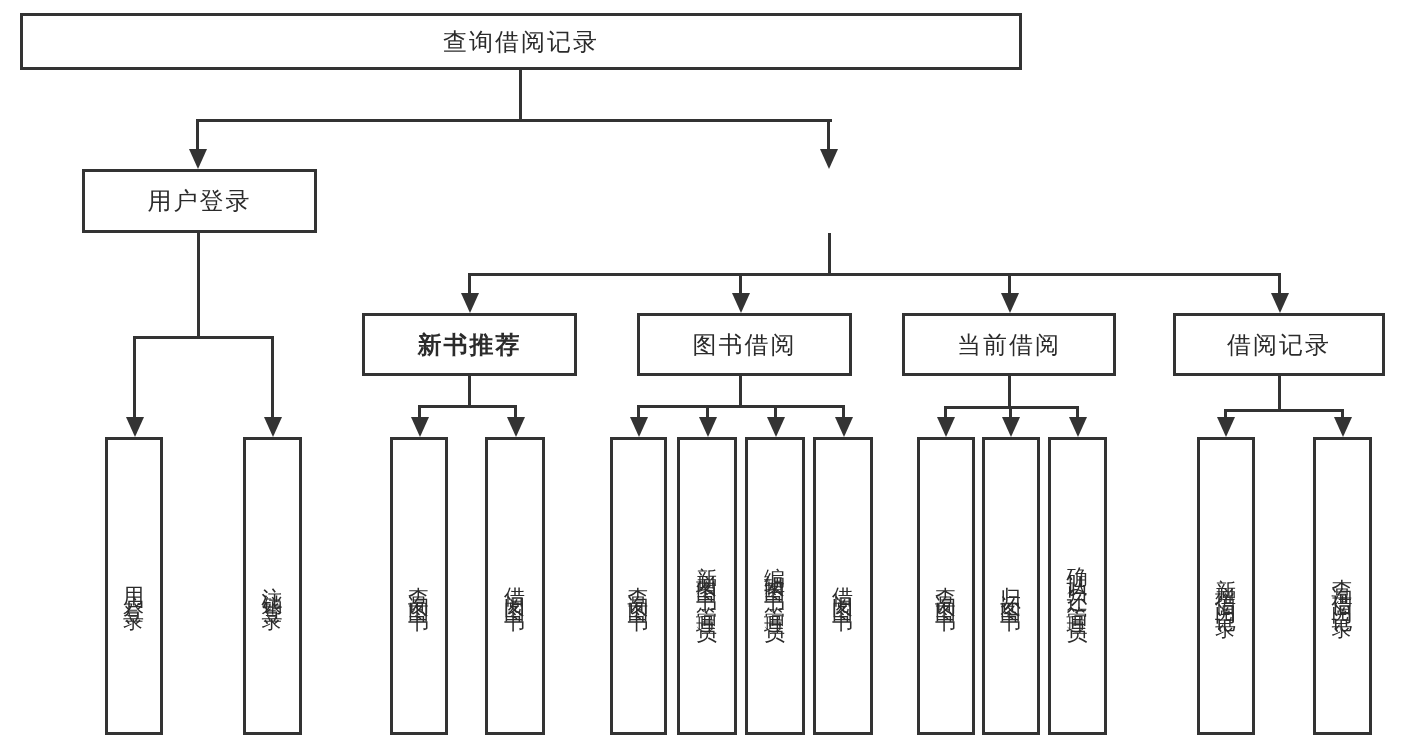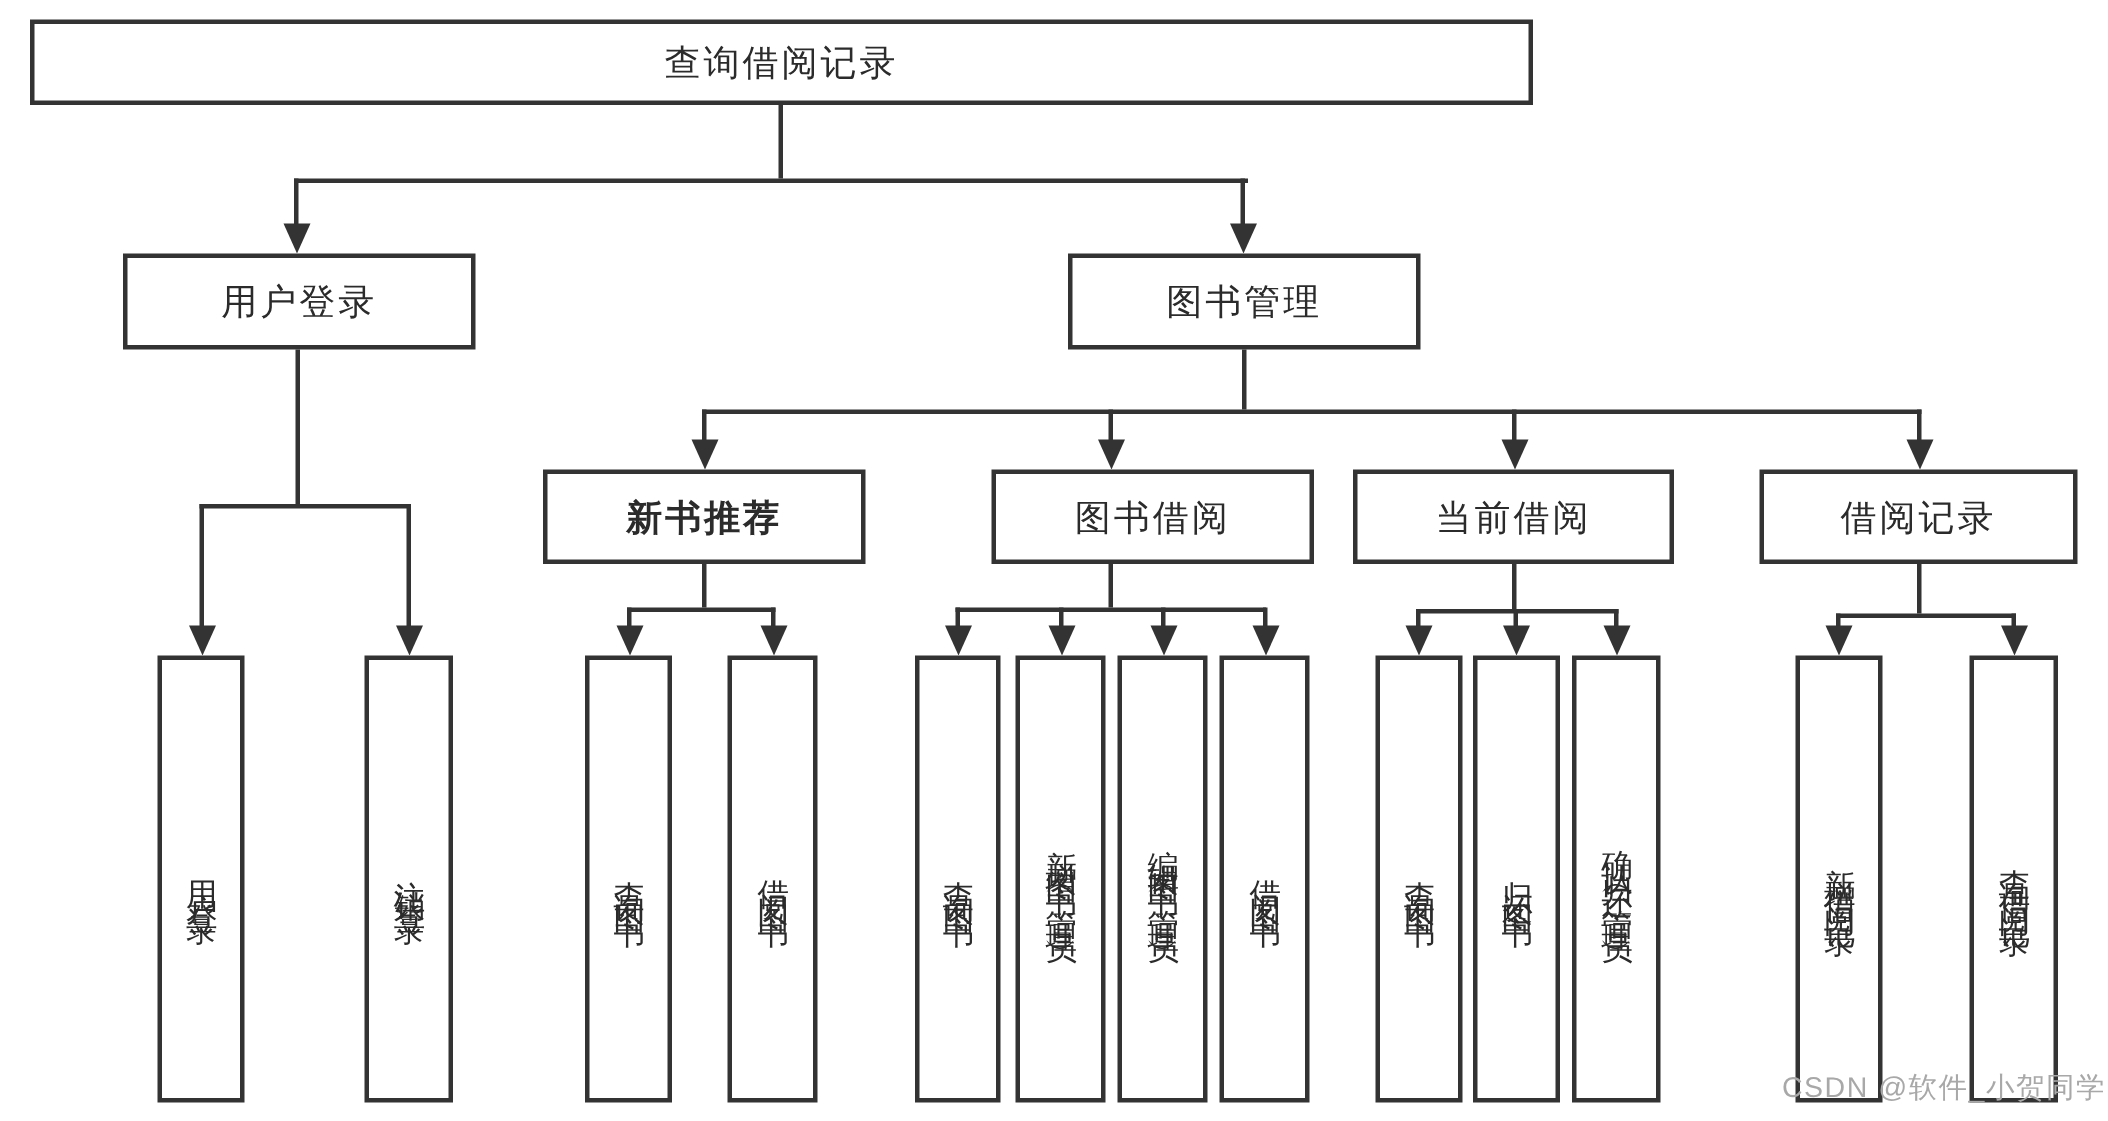--- a/index.html
+++ b/index.html
@@ -47,23 +47,20 @@
   <div class="vline" style="left:519px;top:70px;height:49px;"></div>
   <div class="hline" style="left:196px;top:119px;width:636px;"></div>
   <div class="vline" style="left:196px;top:119px;height:32px;"></div>
   <div class="arrow" style="left:189px;top:149px;"></div>
   <div class="vline" style="left:827px;top:119px;height:32px;"></div>
   <div class="arrow" style="left:820px;top:149px;"></div>
 
   <div class="box" style="left:82px;top:169px;width:235px;height:64px;">
     <span>用户登录</span>
   </div>
-  <div class="box" style="left:712px;top:169px;width:235px;height:64px;">
-    <span>图书管理</span>
-  </div>
 
   <div class="vline" style="left:197px;top:233px;height:103px;"></div>
   <div class="hline" style="left:133px;top:336px;width:141px;"></div>
   <div class="vline" style="left:133px;top:336px;height:84px;"></div>
   <div class="arrow" style="left:126px;top:417px;"></div>
   <div class="vline" style="left:271px;top:336px;height:84px;"></div>
   <div class="arrow" style="left:264px;top:417px;"></div>
 
   <div class="vline" style="left:828px;top:233px;height:40px;"></div>
   <div class="hline" style="left:468px;top:273px;width:813px;"></div>
@@ -72,21 +69,21 @@
   <div class="vline" style="left:739px;top:273px;height:22px;"></div>
   <div class="arrow" style="left:732px;top:293px;"></div>
   <div class="vline" style="left:1008px;top:273px;height:22px;"></div>
   <div class="arrow" style="left:1001px;top:293px;"></div>
   <div class="vline" style="left:1278px;top:273px;height:22px;"></div>
   <div class="arrow" style="left:1271px;top:293px;"></div>
 
   <div class="box" style="left:362px;top:313px;width:215px;height:63px;font-weight:bold;">
     <span>新书推荐</span>
   </div>
-  <div class="box" style="left:661px;top:313px;width:215px;height:63px;">
+  <div class="box" style="left:637px;top:313px;width:215px;height:63px;">
     <span>图书借阅</span>
   </div>
   <div class="box" style="left:902px;top:313px;width:214px;height:63px;">
     <span>当前借阅</span>
   </div>
   <div class="box" style="left:1173px;top:313px;width:212px;height:63px;">
     <span>借阅记录</span>
   </div>
 
   <div class="vline" style="left:468px;top:376px;height:29px;"></div>
@@ -160,15 +157,14 @@
     <span class="vtext">确认归还（管理员）</span>
   </div>
 
   <div class="vbox" style="left:1197px;width:58px;">
     <span class="vtext">新增借阅记录</span>
   </div>
   <div class="vbox" style="left:1313px;width:59px;">
     <span class="vtext">查询借阅记录</span>
   </div>
 
-  <div class="watermark">CSDN @软件_小贺同学</div>
 
 </div>
 
 </body></html>

